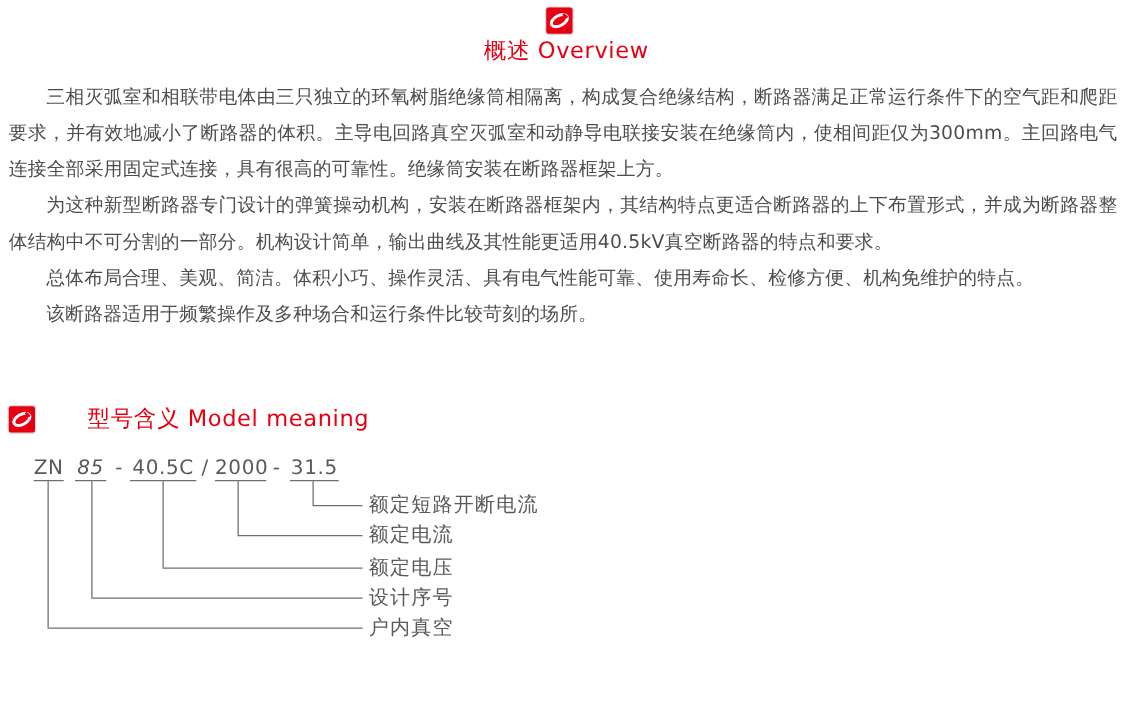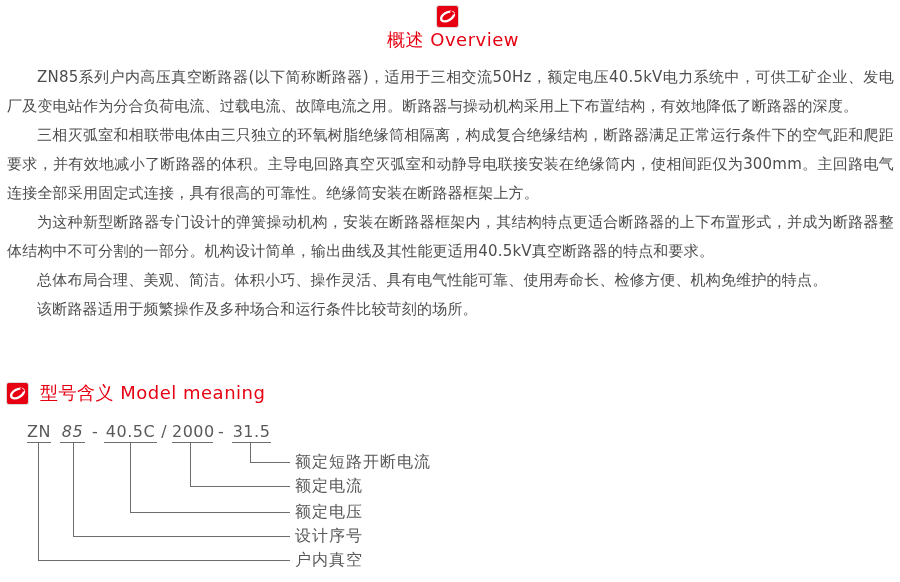--- a/index.html
+++ b/index.html
@@ -23,21 +23,21 @@
     display: block;
   }
   .section-title {
     font-size: 18px;
     color: #e60012;
     font-weight: 400;
     margin: 0;
     letter-spacing: 0.5px;
   }
   .sh1 { padding-top: 5px; flex-direction: column; }
-  .sh2 { margin-top: 57px; }
+  .sh2 { margin-top: 57px; gap: 30px; }
 
   .body-text { padding: 11px 6px 0 7px; }
   .body-text p {
     margin: 0;
     font-size: 15px;
     line-height: 29px;
     color: #4d4d4d;
     text-indent: 2em;
     text-align: justify;
     letter-spacing: 0.2px;
@@ -96,21 +96,20 @@
   <div class="section-header sh1">
     <svg class="logo-box" viewBox="0 0 23 23" xmlns="http://www.w3.org/2000/svg">
       <rect x="0.5" y="0.5" width="22" height="22" rx="2.5" fill="#e60012" stroke="#d9d9d9" stroke-width="1"></rect>
       <ellipse cx="11.5" cy="11.5" rx="7" ry="4" fill="none" stroke="#ffffff" stroke-width="2.4" transform="rotate(-29 11.5 11.5)"></ellipse>
       <line x1="14.5" y1="6.2" x2="17.8" y2="9.2" stroke="#e60012" stroke-width="2.2"></line>
     </svg>
     <h2 class="section-title">概述 Overview</h2>
   </div>
 
   <div class="body-text">
-    <p>ZN85系列户内高压真空断路器(以下简称断路器)，适用于三相交流50Hz，额定电压40.5kV电力系统中，可供工矿企业、发电厂及变电站作为分合负荷电流、过载电流、故障电流之用。断路器与操动机构采用上下布置结构，有效地降低了断路器的深度。</p>
     <p>三相灭弧室和相联带电体由三只独立的环氧树脂绝缘筒相隔离，构成复合绝缘结构，断路器满足正常运行条件下的空气距和爬距要求，并有效地减小了断路器的体积。主导电回路真空灭弧室和动静导电联接安装在绝缘筒内，使相间距仅为300mm。主回路电气连接全部采用固定式连接，具有很高的可靠性。绝缘筒安装在断路器框架上方。</p>
     <p>为这种新型断路器专门设计的弹簧操动机构，安装在断路器框架内，其结构特点更适合断路器的上下布置形式，并成为断路器整体结构中不可分割的一部分。机构设计简单，输出曲线及其性能更适用40.5kV真空断路器的特点和要求。</p>
     <p>总体布局合理、美观、简洁。体积小巧、操作灵活、具有电气性能可靠、使用寿命长、检修方便、机构免维护的特点。</p>
     <p>该断路器适用于频繁操作及多种场合和运行条件比较苛刻的场所。</p>
   </div>
 
   <div class="section-header sh2">
     <svg class="logo-box" viewBox="0 0 23 23" xmlns="http://www.w3.org/2000/svg">
       <rect x="0.5" y="0.5" width="22" height="22" rx="2.5" fill="#e60012" stroke="#d9d9d9" stroke-width="1"></rect>
       <ellipse cx="11.5" cy="11.5" rx="7" ry="4" fill="none" stroke="#ffffff" stroke-width="2.4" transform="rotate(-29 11.5 11.5)"></ellipse>

